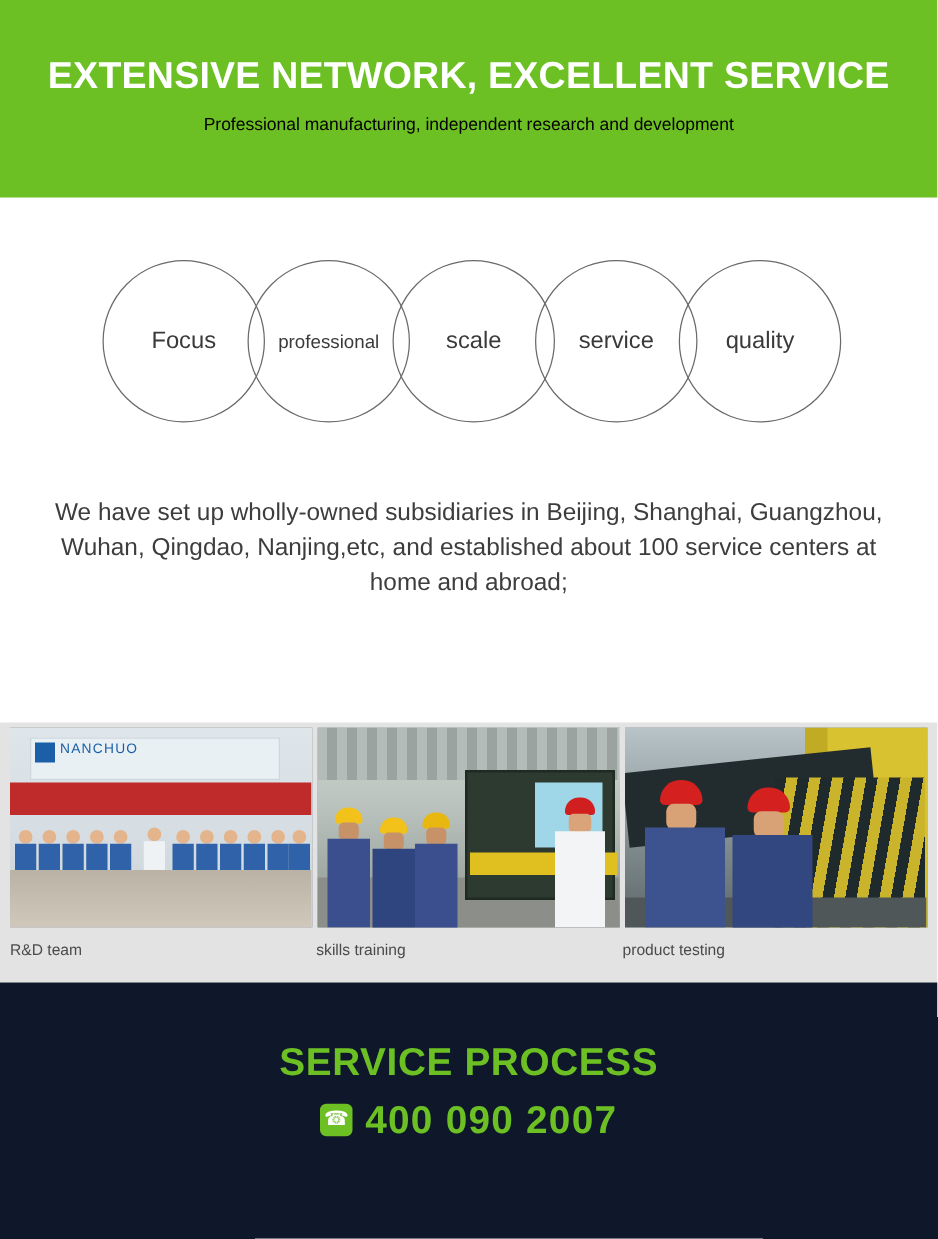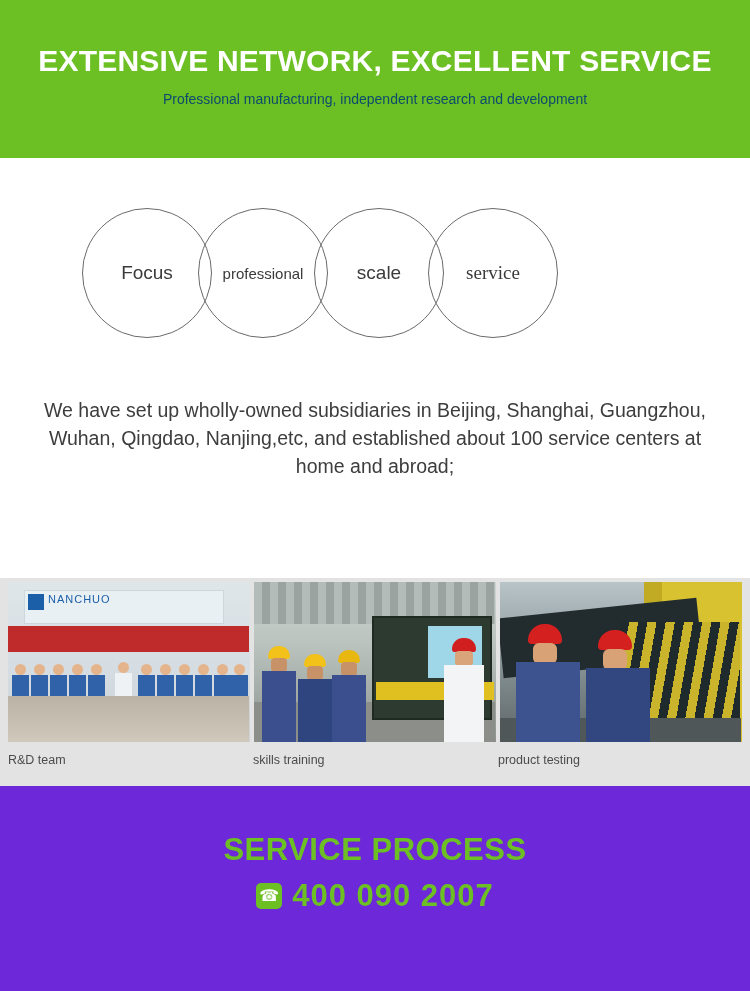--- a/index.html
+++ b/index.html
@@ -26,21 +26,21 @@
     font-size: 30px;
     font-weight: bold;
     color: #ffffff;
     letter-spacing: 0.2px;
     line-height: 1.1;
     margin: 0;
   }
   .banner-sub {
     margin-top: 14px;
     font-size: 14px;
-    color: #0c4a6e;
+    color: #000000;
     font-weight: normal;
   }
 
   
   .circles {
     position: relative;
     height: 230px;
     width: 750px;
   }
   .circle {
@@ -53,21 +53,21 @@
     display: flex;
     align-items: center;
     justify-content: center;
     color: #3a3a3a;
     background: transparent;
   }
   .circle span { display: block; text-align: center; }
   .c0 { left: 82px; }
   .c1 { left: 198px; }
   .c2 { left: 314px; }
-  .c3 { left: 428px; font-family: Liberation Serif, serif; }
+  .c3 { left: 428px; }
   .c4 { left: 543px; }
   .c0 span { font-size: 19px; }
   .c1 span { font-size: 15px; }
   .c2 span { font-size: 19px; }
   .c3 span { font-size: 19px; }
   .c4 span { font-size: 19px; }
 
   
   .lead {
     width: 700px;
@@ -164,21 +164,21 @@
   .p3-w2 .p3-body { background:#32477f; }
   .p3-floor { position:absolute; left:0; bottom:0; width:241px; height:24px; background:#4f5759; }
 
   
   .footer {
     position: absolute;
     top: 786px;
     left: 0;
     width: 750px;
     height: 205px;
-    background: #6d28d9;
+    background: #0f172a;
   }
   .footer-title {
     margin-top: 46px;
     text-align: center;
     font-size: 31px;
     font-weight: bold;
     color: #6cc024;
     letter-spacing: 0.5px;
   }
   .phone-row {
@@ -220,20 +220,23 @@
     <span>Focus</span>
   </div>
   <div class="circle c2">
     <span>scale</span>
   </div>
   <div class="circle c1">
     <span>professional</span>
   </div>
   <div class="circle c3">
     <span>service</span>
+  </div>
+  <div class="circle c4">
+    <span>quality</span>
   </div>
 </div>
 
 <div class="lead">We have set up wholly-owned subsidiaries in Beijing, Shanghai, Guangzhou, Wuhan, Qingdao, Nanjing,etc, and established about 100 service centers at home and abroad;</div>
 
 <div class="photo-section">
   <div class="photos">
 
     <div class="photo">
       <div class="p1-wall"></div>

